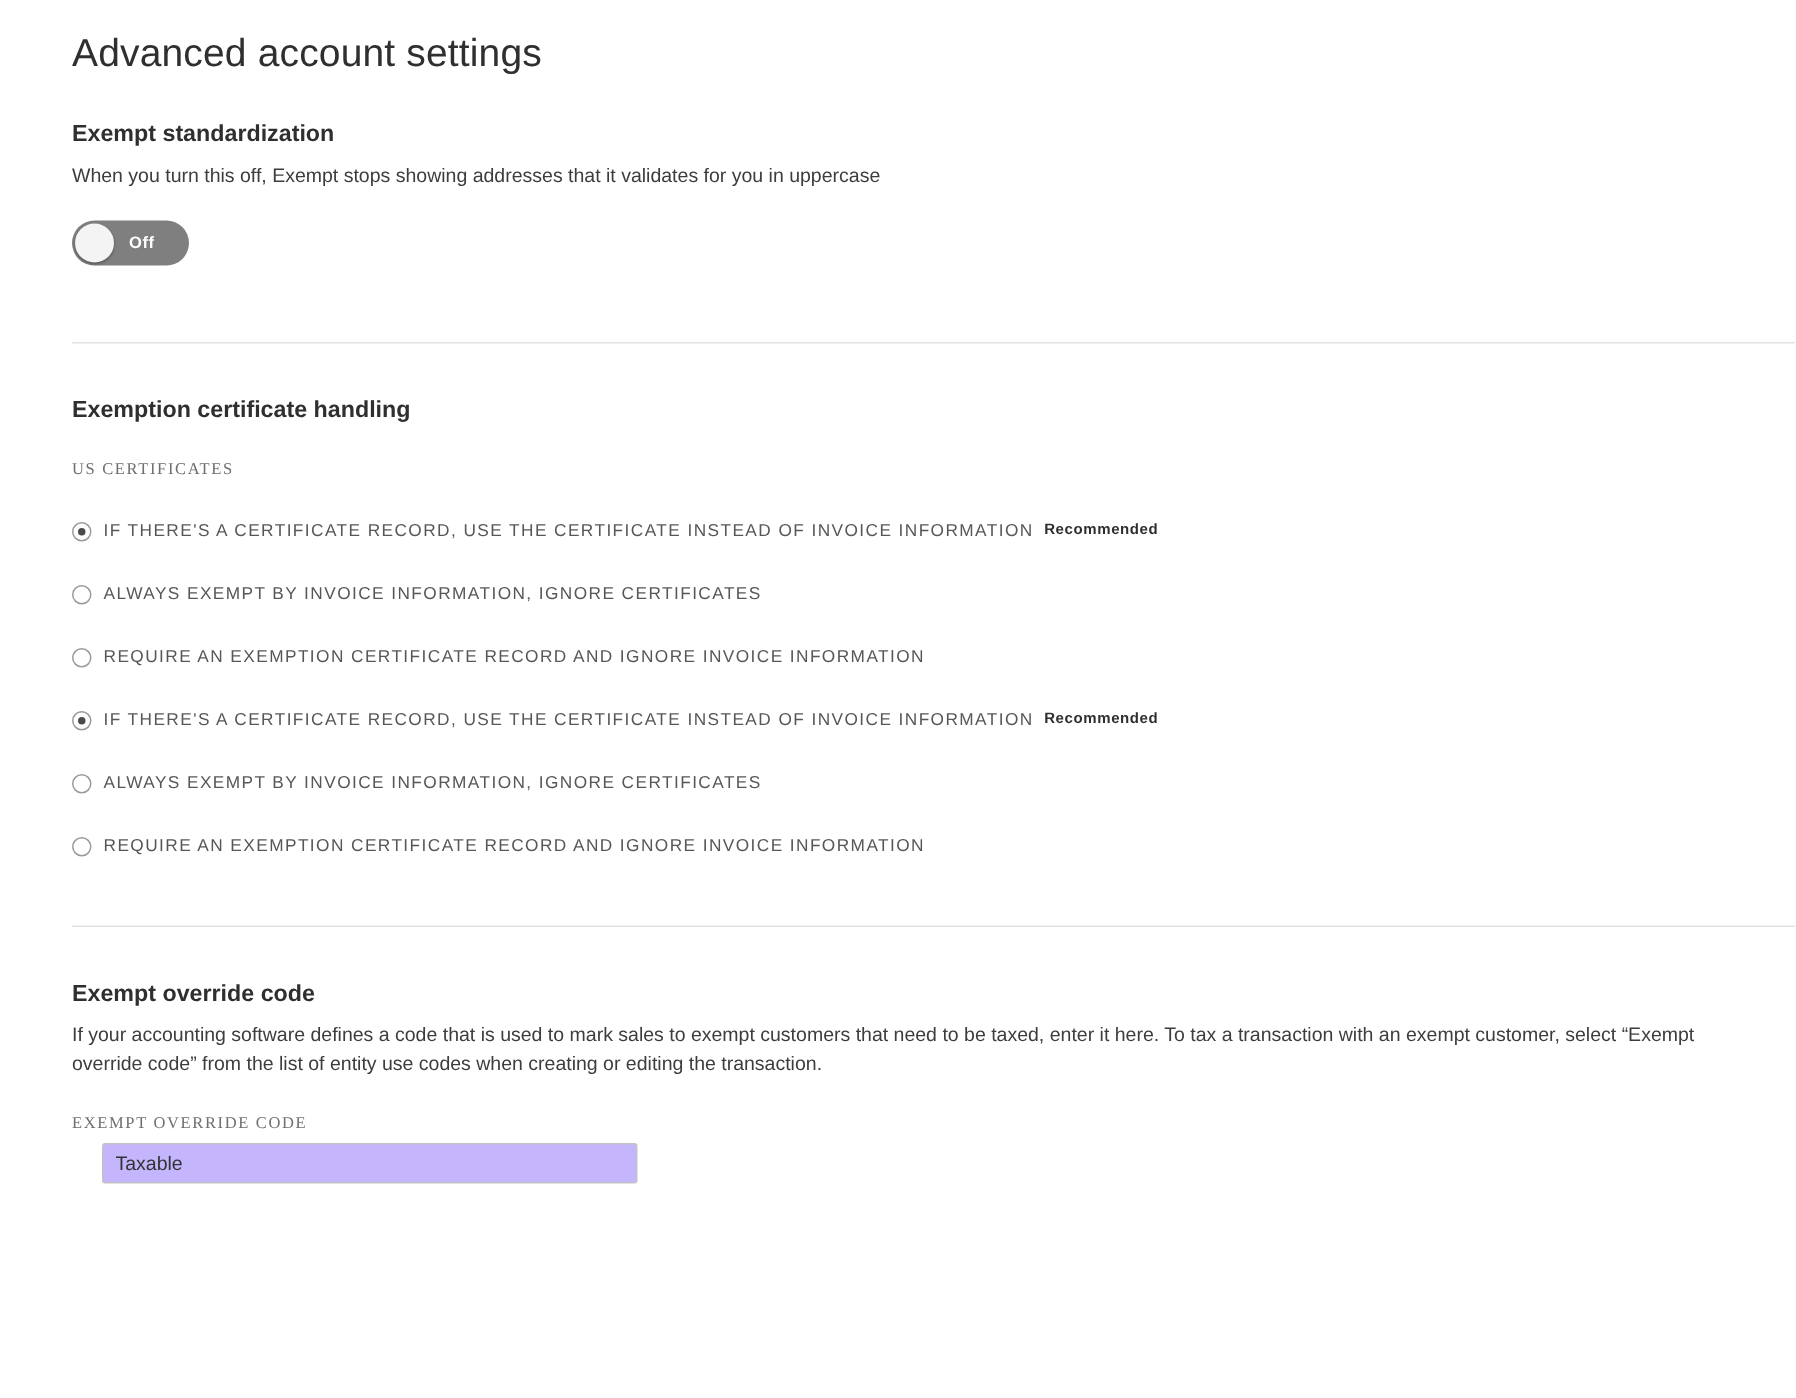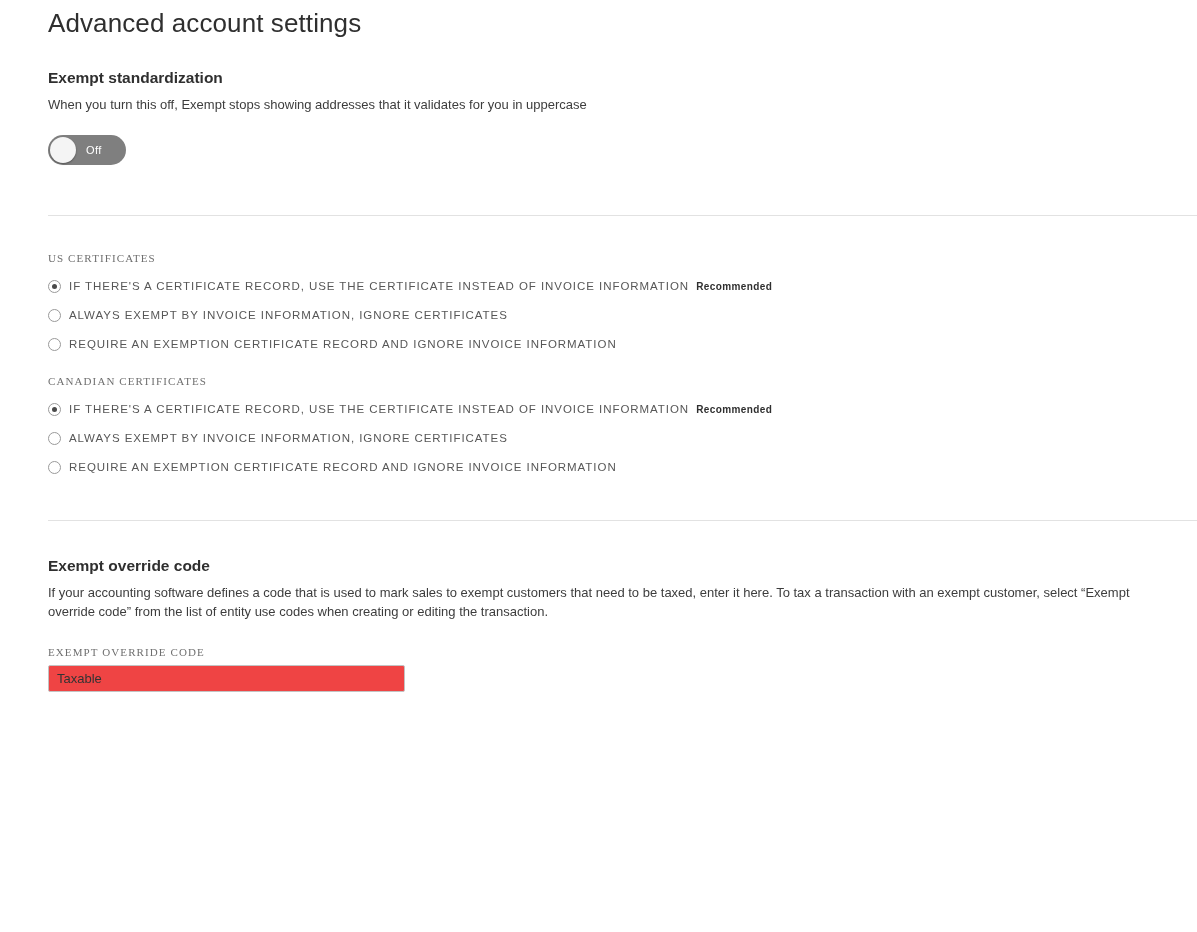--- a/index.html
+++ b/index.html
@@ -8,21 +8,21 @@
     background: #ffffff;
   }
   body {
     width: 1197px;
     height: 932px;
     font-family: "Liberation Sans", sans-serif;
     color: #333333;
     overflow: hidden;
   }
   .page {
-    padding: 4px 0 0 48px;
+    padding: 16px 0 0 48px;
     box-sizing: border-box;
     width: 1197px;
   }
   .page-title {
     font-size: 26px;
     font-weight: 400;
     color: #2f2f2f;
     margin: 0;
     padding-top: 4px;
     letter-spacing: 0.1px;
@@ -72,40 +72,40 @@
     width: 26px;
     height: 26px;
     border-radius: 50%;
     background: #f4f4f4;
     box-shadow: 0 1px 2px rgba(0,0,0,.35);
   }
   .toggle .toggle-label {
     position: absolute;
     left: 38px;
     font-size: 11px;
-    font-weight: normal;
+    font-weight: bold;
     color: #ffffff;
     letter-spacing: 0.4px;
   }
 
   
   .group-label {
     font-size: 11px;
     letter-spacing: 1.1px;
     color: #6f6f6f;
     text-transform: uppercase;
     margin: 24px 0 0 0;
     font-family: Liberation Serif, serif;
   }
 
   
   .radio-row {
     display: flex;
-    align-items: center;
-    margin-top: 16px;
+    align-items: flex-start;
+    margin-top: 29px;
     cursor: pointer;
   }
   .radio {
     width: 13px;
     height: 13px;
     border-radius: 50%;
     border: 1px solid #9a9a9a;
     background: #ffffff;
     box-sizing: border-box;
     position: relative;
@@ -139,27 +139,28 @@
     text-transform: none;
   }
 
   
   .text-input {
     margin-top: 7px;
     width: 357px;
     height: 27px;
     border: 1px solid #c3c3c3;
     border-radius: 2px;
-    background: #ef4444;
+    background: #c4b5fd;
     font-family: "Liberation Sans", sans-serif;
     font-size: 13px;
     color: #333333;
     padding: 0 8px;
     box-sizing: border-box;
     outline: none;
+    margin-left: 20px;
   }
 </style>
 </head>
 <body>
 
 <div class="page">
 
   <h1 class="page-title">Advanced account settings</h1>
 
   <div class="section" style="margin-top:30px;">
@@ -170,40 +171,40 @@
         <span class="knob"></span>
         <span class="toggle-label">Off</span>
       </div>
     </div>
   </div>
 
   <div style="height:46px;"></div>
   <hr class="divider">
 
   <div class="section" style="margin-top:36px;">
+    <h2 class="section-heading">Exemption certificate handling</h2>
 
     <p class="group-label">US CERTIFICATES</p>
 
     <div class="radio-row">
       <span class="radio checked"></span>
       <span class="radio-label">IF THERE'S A CERTIFICATE RECORD, USE THE CERTIFICATE INSTEAD OF INVOICE INFORMATION</span>
       <span class="radio-rec">Recommended</span>
     </div>
 
     <div class="radio-row">
       <span class="radio"></span>
       <span class="radio-label">ALWAYS EXEMPT BY INVOICE INFORMATION, IGNORE CERTIFICATES</span>
     </div>
 
     <div class="radio-row">
       <span class="radio"></span>
       <span class="radio-label">REQUIRE AN EXEMPTION CERTIFICATE RECORD AND IGNORE INVOICE INFORMATION</span>
     </div>
 
-    <p class="group-label">CANADIAN CERTIFICATES</p>
 
     <div class="radio-row">
       <span class="radio checked"></span>
       <span class="radio-label">IF THERE'S A CERTIFICATE RECORD, USE THE CERTIFICATE INSTEAD OF INVOICE INFORMATION</span>
       <span class="radio-rec">Recommended</span>
     </div>
 
     <div class="radio-row">
       <span class="radio"></span>
       <span class="radio-label">ALWAYS EXEMPT BY INVOICE INFORMATION, IGNORE CERTIFICATES</span>

